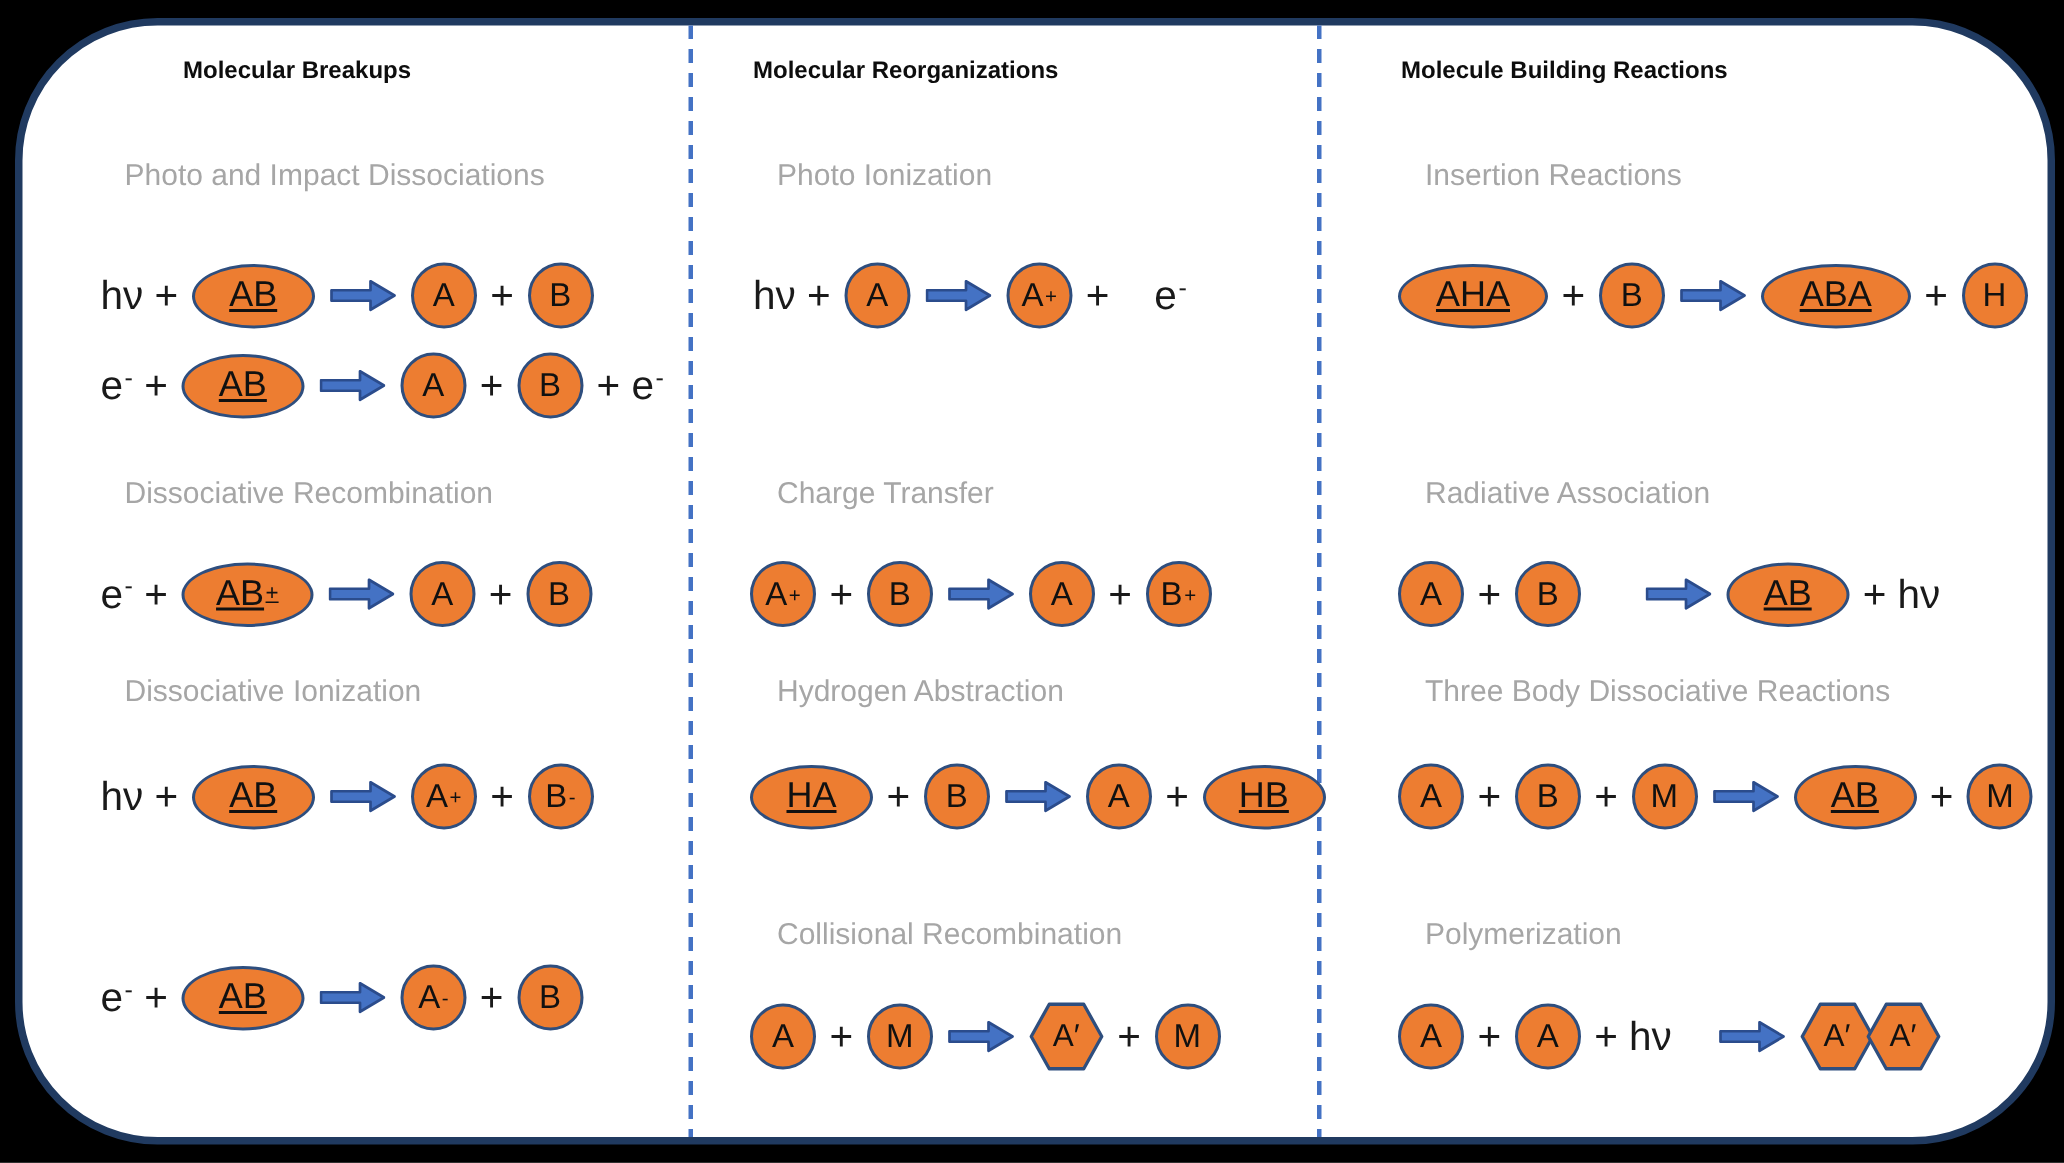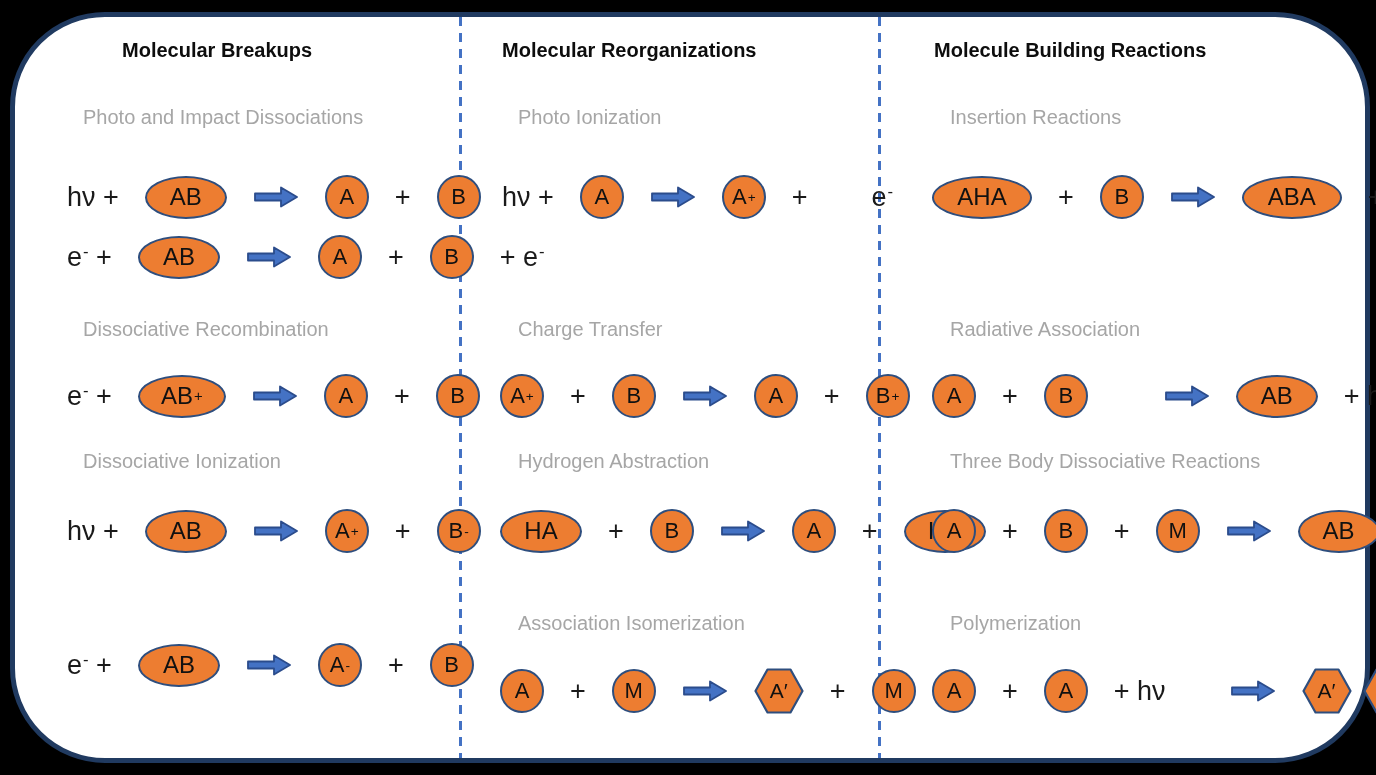--- a/index.html
+++ b/index.html
@@ -33,21 +33,21 @@
   }
   .divider{
     position:absolute;
     top:17px;height:741px;width:3px;
     background:repeating-linear-gradient(180deg,var(--divider) 0 9px,transparent 9px 16px);
   }
   .divider.d1{left:459px;}
   .divider.d2{left:878px;}
   .col-header{
     position:absolute;top:38px;
-    font-size:20px;font-weight:bold;line-height:1.2;
+    font-size:16px;font-weight:bold;line-height:1.2;
     color:var(--header-text);
     white-space:nowrap;
   }
   .col-header.h1{left:122px;}
   .col-header.h2{left:502px;}
   .col-header.h3{left:934px;}
   .column{position:absolute;top:0;height:775px;}
   .column.c1{left:65px;width:392px;}
   .column.c2{left:500px;width:376px;}
   .column.c3{left:932px;width:420px;}
@@ -61,21 +61,21 @@
     color:var(--section-title-text);
     margin-left:18px;
     white-space:nowrap;
   }
   .sec-0 .equations{margin-top:38px;}
   .sec-1 .equations{margin-top:25px;}
   .sec-2 .equations{margin-top:28px;}
   .sec-3 .equations{margin-top:26px;}
   .eq-row{
     display:flex;align-items:center;
-    height:58px;gap:24px;
+    height:58px;gap:7px;
     margin-bottom:2px;
     white-space:nowrap;
   }
   .eq-text{
     font-size:27px;line-height:1;
     color:var(--equation-text);
     padding:0 2px;
   }
   .eq-text sup,.shape sup,.hex sup{
     font-size:0.62em;
@@ -89,20 +89,21 @@
     color:#111;
     flex:0 0 auto;
   }
   .shape.circle{
     width:44px;height:44px;border-radius:50%;
     font-size:22px;
   }
   .shape.ellipse{
     height:43px;border-radius:50%;
     font-size:24px;
+    text-decoration:underline;
   }
   .shape.ellipse.w2{width:82px;}
   .shape.ellipse.w2s{width:88px;}
   .shape.ellipse.w3{width:100px;}
   .hex{
     position:relative;display:inline-flex;
     width:50px;height:46px;flex:0 0 auto;
   }
   .hex.joined{margin-left:-13px;}
   .hex svg{position:absolute;left:0;top:0;}
@@ -270,21 +271,21 @@
                 <path d="M1 8.5 H27 V2.5 L43 12 L27 21.5 V15.5 H1 Z"></path>
               </svg>
             </span>
             <span class="shape circle">A</span>
             <span class="eq-text">+</span>
             <span class="shape ellipse w2">HB</span>
           </div>
         </div>
     </div>
     <div class="section sec-3">
-      <div class="section-title">Association Isomerization</div>
+      <div class="section-title">Collisional Recombination</div>
       <div class="equations">
           <div class="eq-row">
             <span class="shape circle">A</span>
             <span class="eq-text">+</span>
             <span class="shape circle">M</span>
             <span class="arrow">
               <svg width="44" height="24" viewBox="0 0 44 24">
                 <path d="M1 8.5 H27 V2.5 L43 12 L27 21.5 V15.5 H1 Z"></path>
               </svg>
             </span>

